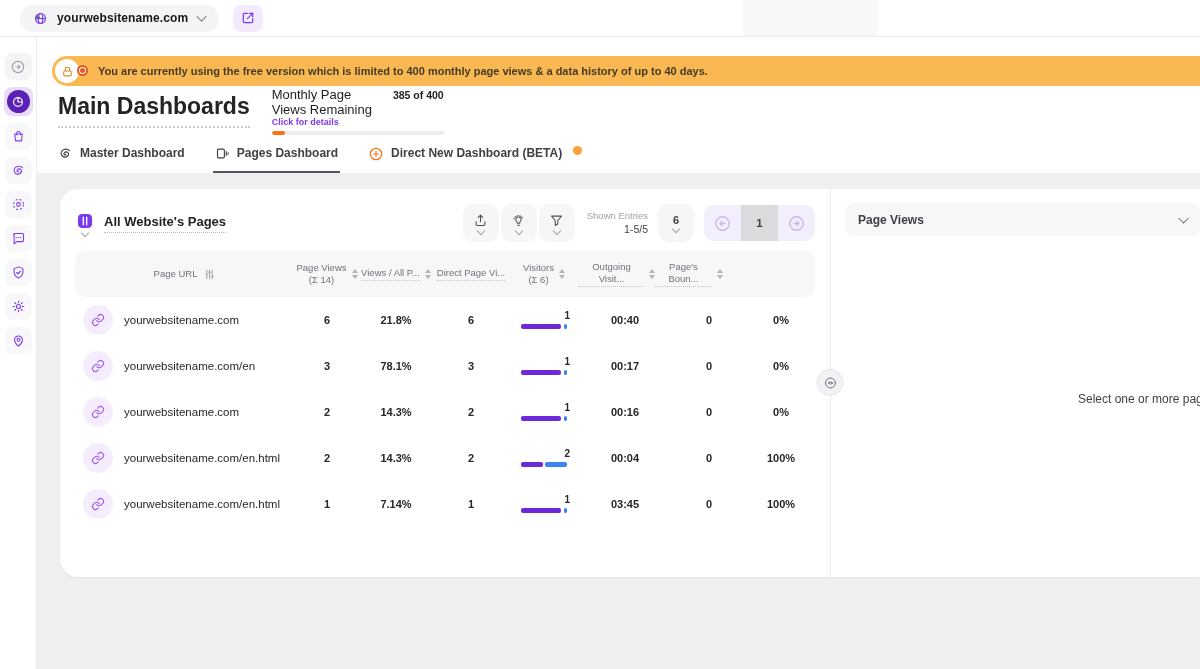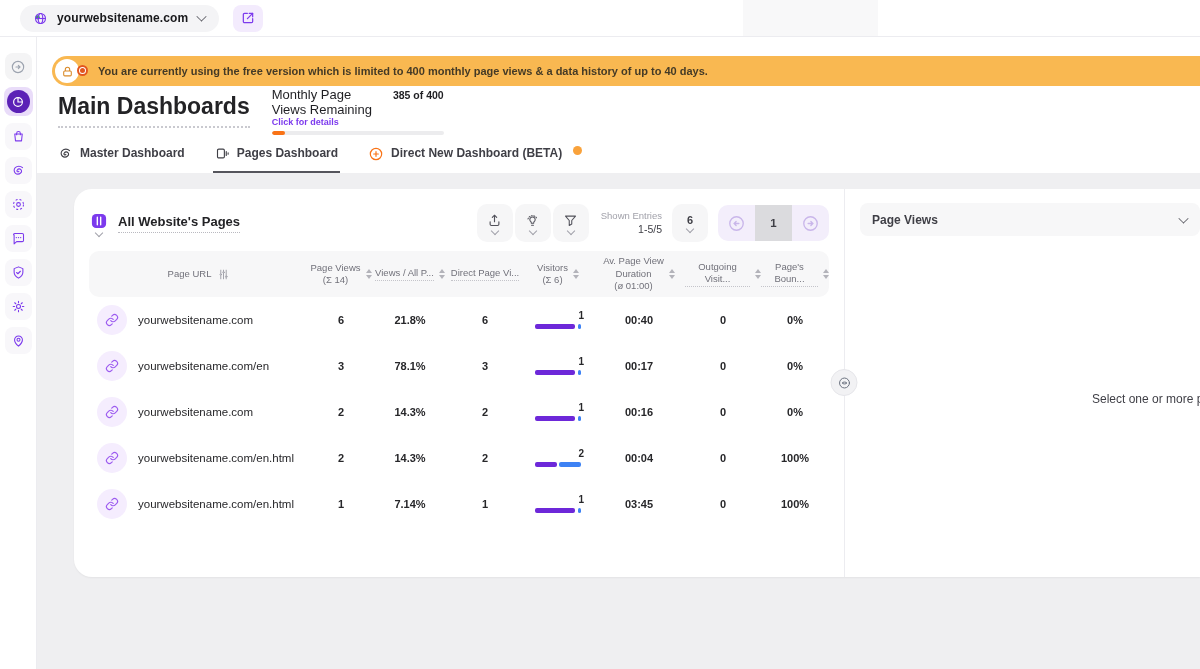--- a/index.html
+++ b/index.html
@@ -39,21 +39,21 @@
   .quota-value{font-size:10.5px;font-weight:600;color:#1f1f23;margin-left:16px;white-space:nowrap}
   .quota-link{font-size:9px;font-weight:700;color:#7c3aed;cursor:pointer}
   .quota-bar{margin-top:4px;width:172px;height:4px;background:#ececee;border-radius:2px;overflow:hidden}
   .quota-fill{height:100%;background:#f97316;border-radius:2px}
   .tabs{display:flex;gap:26px;margin:9px 0 0 19px}
   .tab{display:flex;gap:7px;font-size:12px;font-weight:700;color:#3f3f46;padding:2px 2px 9px;cursor:pointer;border-bottom:2px solid transparent}
   .tab.active{border-bottom-color:#55555c}
   .beta-dot{width:9px;height:9px;border-radius:50%;background:#f9a23b;margin-left:4px}
 
   
-  .body-zone{flex:1;background:#efeff1;padding:16px 0 0 37px}
+  .body-zone{flex:1;background:#efeff1;padding:16px 0 0 23px}
   .card{background:#fff;border-radius:18px 0 0 18px;height:388px;width:calc(100% - 0px);position:relative;box-shadow:0 1px 2px rgba(0,0,0,.05)}
   .left-pane{width:770px;padding:13px 15px 0 15px}
   .card-head{display:flex;align-items:center;height:42px}
   .stack{display:flex;flex-direction:column;align-items:center;gap:1px}
   .card-title{margin-left:9px;font-size:13px;font-weight:700;color:#232326;border-bottom:1px dotted #b9b9c0;padding-bottom:3px}
   .toolbar{margin-left:auto;display:flex;align-items:center;gap:2px}
   .tool-btn{width:36px;height:38px;border-radius:10px;background:#f6f6f7;display:flex;flex-direction:column;align-items:center;justify-content:center;gap:2px;cursor:pointer;color:#52525b}
   .mini-chev{width:6px;height:6px;border-right:1.3px solid #a1a1aa;border-bottom:1.3px solid #a1a1aa;transform:rotate(45deg);margin-top:-2px}
   .entries{margin:0 8px 0 10px;text-align:right;line-height:1.35}
   .entries .e1{font-size:9.5px;color:#a1a1aa}
@@ -335,31 +335,20 @@
             <div class="hc c-vis">
               <span class="hlbl">
                   <span>Visitors</span>
                   <span>(Σ 6)</span>
                 </span>
               <span class="sort">
                   <i class="up"></i>
                   <i class="dn"></i>
                 </span>
             </div>
-            <div class="hc c-dur">
-              <span class="hlbl">
-                  <span>Av. Page View</span>
-                  <span>Duration</span>
-                  <span>(ø 01:00)</span>
-                </span>
-              <span class="sort">
-                  <i class="up"></i>
-                  <i class="dn"></i>
-                </span>
-            </div>
             <div class="hc c-out">
               <span class="hlbl">
                   <span class="dotted">Outgoing Visit...</span>
                 </span>
               <span class="sort">
                   <i class="up"></i>
                   <i class="dn"></i>
                 </span>
             </div>
             <div class="hc c-bou">

